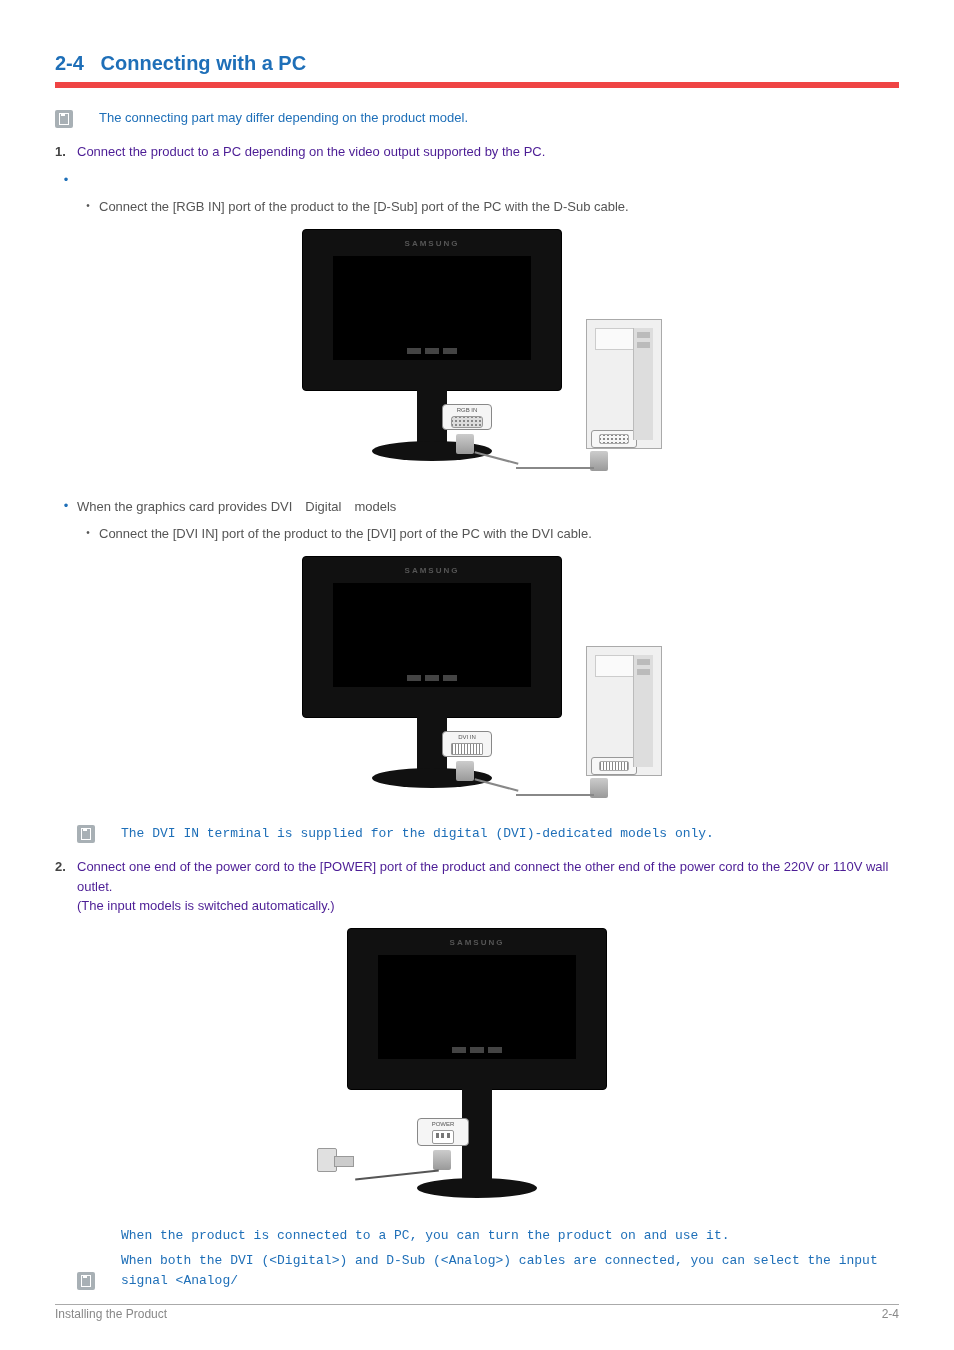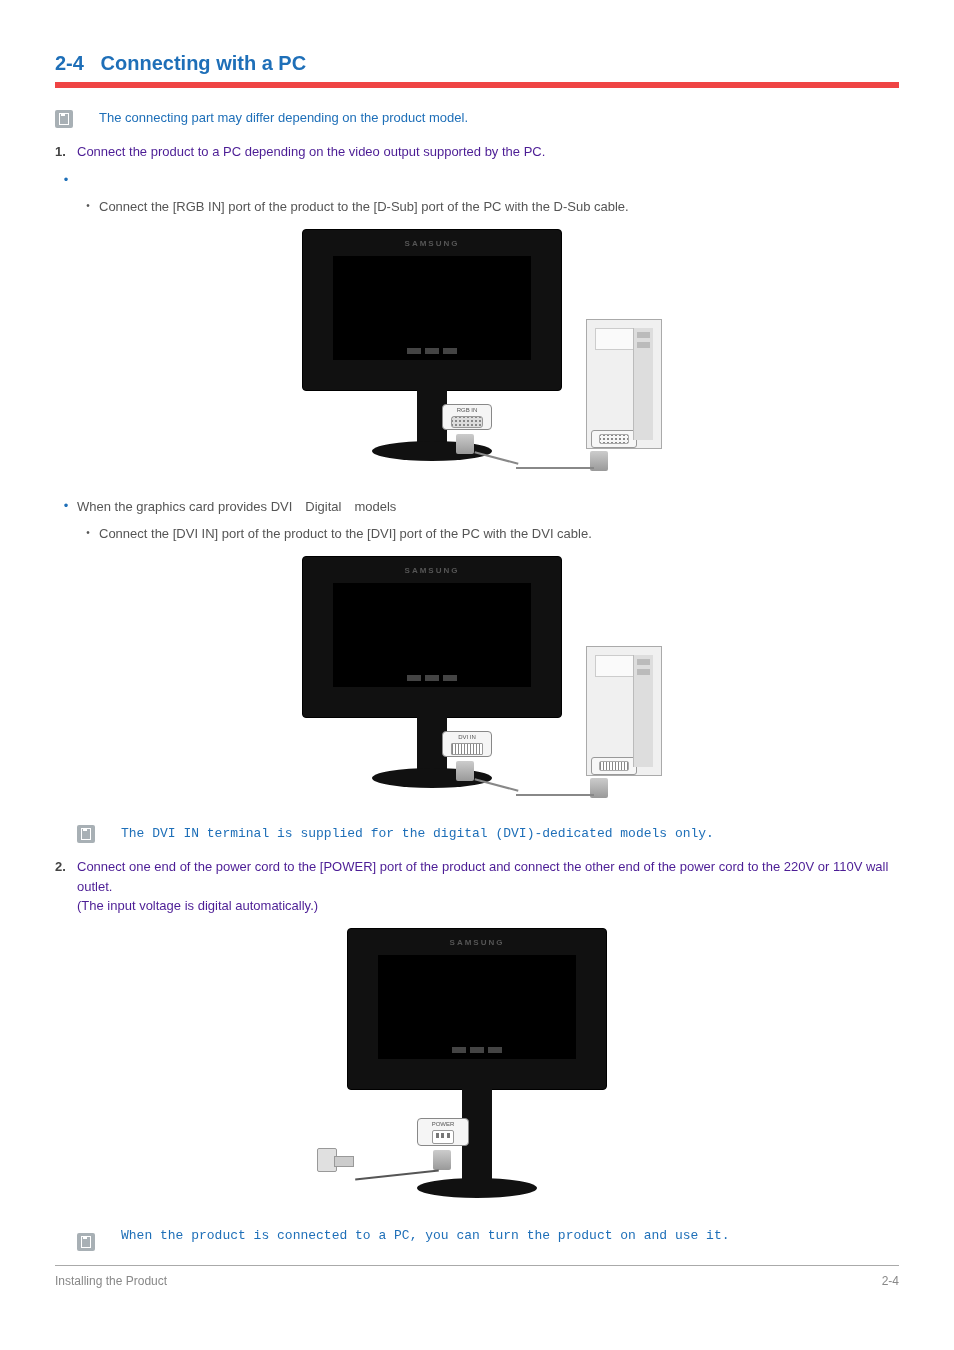--- a/index.html
+++ b/index.html
@@ -256,21 +256,20 @@
     width: 18px; height: 9px;
     background: #ccc;
     border: 1px solid #999;
   }
   .figure-power .cable { position: absolute; height: 2px; background: #555; }
 
   .footer {
     display: flex;
     justify-content: space-between;
     border-top: 1px solid #aaa;
-    padding-top: 6px;
     margin-top: 12px;
     font-size: 12px;
     color: #888;
   }
 </style>
 </head>
 <body>
 
 <div class="section-title">
   <span>2-4</span>&nbsp;&nbsp;&nbsp;<span>Connecting with a PC</span>
@@ -367,21 +366,21 @@
 
 <div class="note-row indent">
   <div class="note-icon"></div>
   <div class="note-text">The DVI IN terminal is supplied for the digital (DVI)-dedicated models only.</div>
 </div>
 
 <div class="ol-item">
   <div class="ol-num">2.</div>
   <div class="ol-body">
     <div>Connect one end of the power cord to the [POWER] port of the product and connect the other end of the power cord to the 220V or 110V wall outlet.</div>
-    <div>(The input voltage is digital automatically.)</div>
+    <div>(The input models is switched automatically.)</div>
   </div>
 </div>
 
 <div class="figure-wrap">
   <div class="figure-power">
     <div class="monitor" style="left:30px;">
         <div class="monitor-inner">
           <div class="ctrl">
             <span></span>
             <span></span>
@@ -403,19 +402,20 @@
     <div class="plug" style="left:116px; top:222px;"></div>
     <div class="wall-plug"></div>
     <div class="cable" style="left:38px; top:246px; width:84px; transform: rotate(-6deg);"></div>
   </div>
 </div>
 
 <div class="note-row indent">
   <div class="note-icon"></div>
   <div class="note-text">
     <div style="margin-bottom:6px;">When the product is connected to a PC, you can turn the product on and use it.</div>
+    <div>When both the DVI (&lt;Digital&gt;) and D-Sub (&lt;Analog&gt;) cables are connected, you can select the input signal &lt;Analog/</div>
   </div>
 </div>
 
 <div class="footer">
   <div>Installing the Product</div>
   <div>2-4</div>
 </div>
 
 </body></html>

